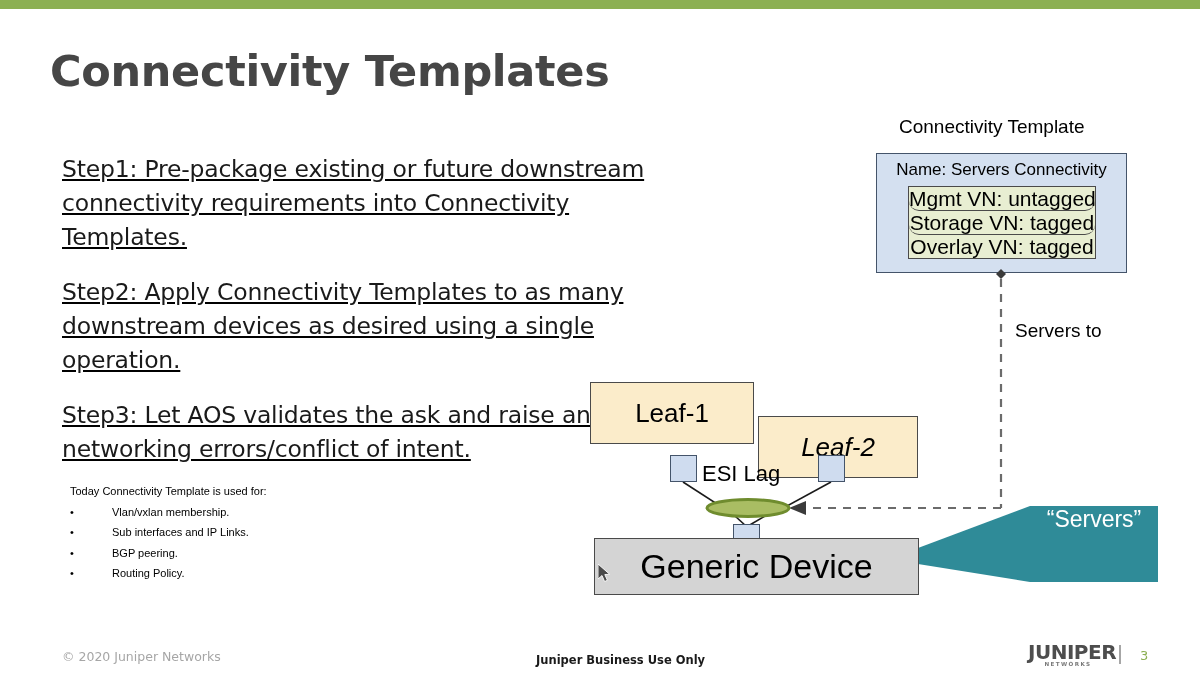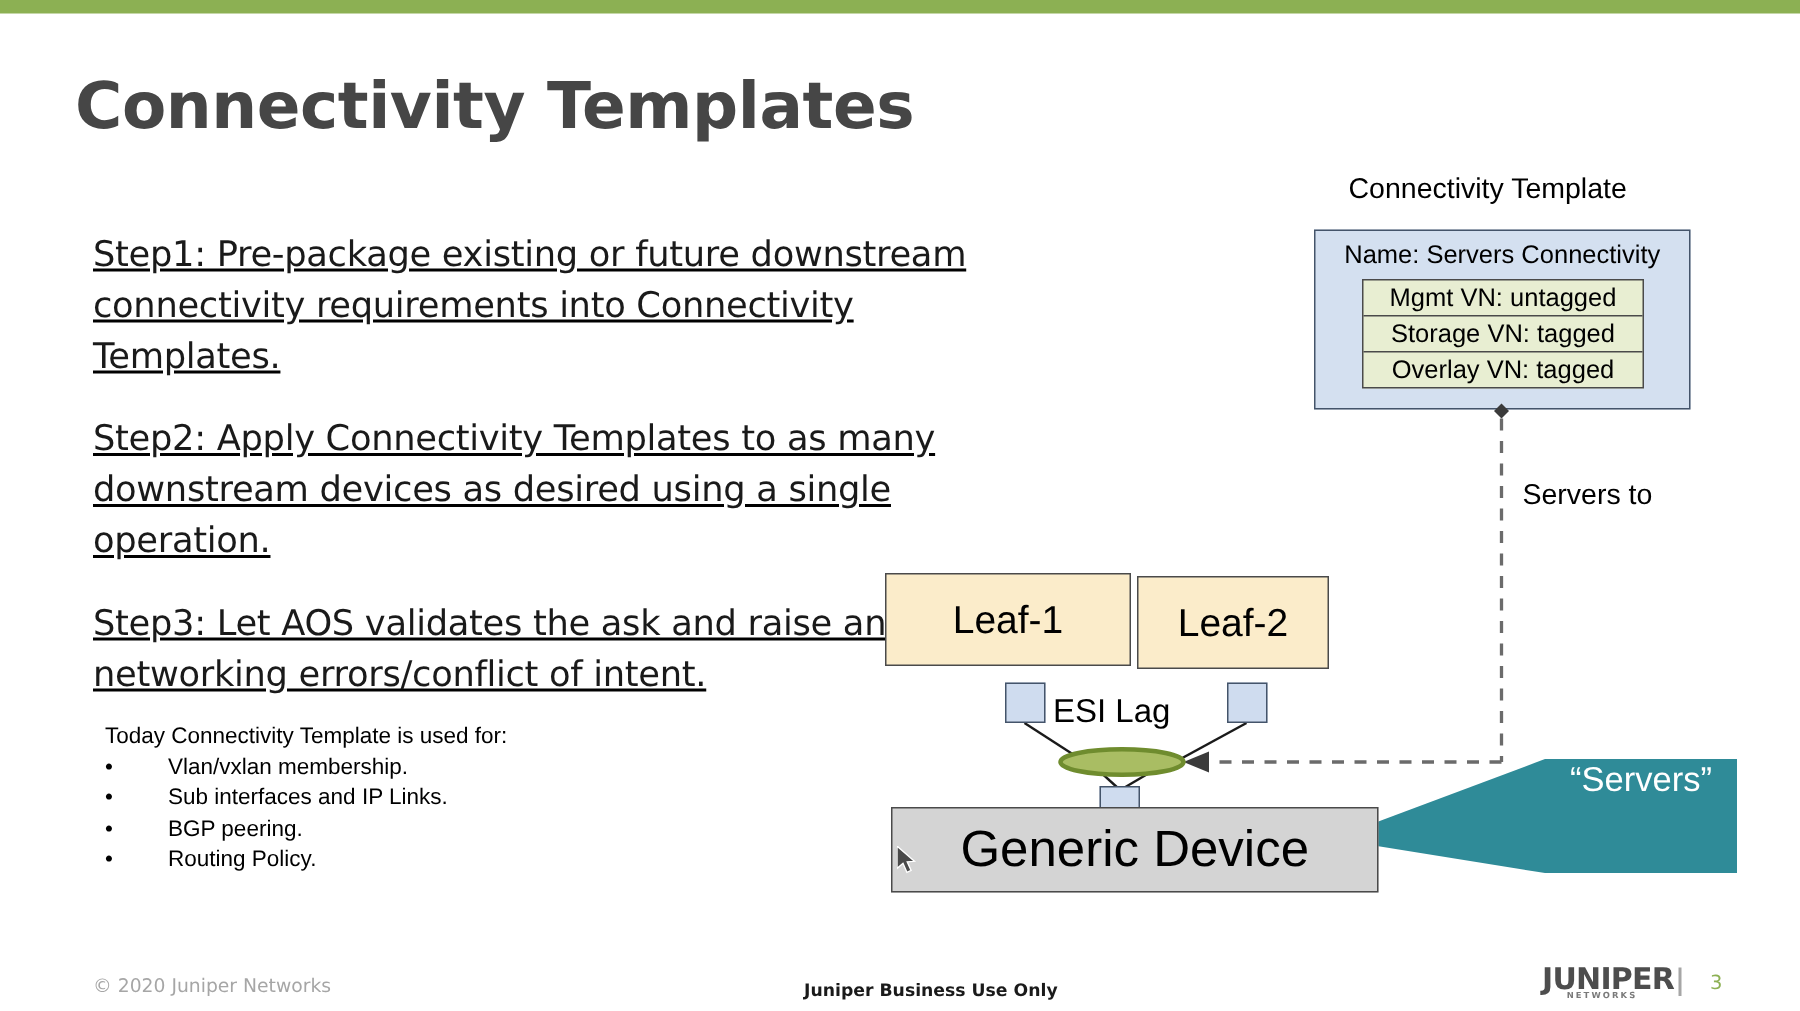--- a/index.html
+++ b/index.html
@@ -52,21 +52,21 @@
     color: #1a1a1a;
     margin-bottom: 21px;
     letter-spacing: -0.2px;
   }
   
   .usedfor {
     position: absolute;
     left: 70px;
     top: 481px;
     font-family: "Liberation Sans", sans-serif;
-    font-size: 15px;
+    font-size: 11px;
     color: #000000;
     line-height: 20.5px;
   }
   .usedfor .uf-head { display: block; }
   .uf-row { display: flex; }
   .uf-bullet { width: 42px; flex: 0 0 42px; }
   
   .ct-caption {
     position: absolute;
     left: 899px;
@@ -104,41 +104,42 @@
     width: 188px;
     border: 1.5px solid #4a4a4a;
     box-sizing: border-box;
     background: #e8eed2;
   }
   .ct-row {
     height: 23px;
     line-height: 23px;
     text-align: center;
     font-family: "Liberation Sans", sans-serif;
-    font-size: 17px;
+    font-size: 21px;
     color: #000000;
     border-bottom: 1.5px solid #4a4a4a;
     white-space: nowrap;
+    border-radius: 10px;
   }
   .ct-row:last-child { border-bottom: none; }
   
   .leaf {
     position: absolute;
     background: #fbecca;
     border: 1.5px solid #4a4a4a;
     box-sizing: border-box;
     display: flex;
     align-items: center;
     justify-content: center;
     font-family: "Liberation Sans", sans-serif;
     font-size: 26px;
     color: #000000;
   }
   #leaf1 { left: 590px; top: 382px; width: 164px; height: 62px; }
-  #leaf2 { left: 758px; top: 384px; width: 128px; height: 62px; }
+  #leaf2 { left: 758px; top: 416px; width: 160px; height: 62px; font-style: italic; }
   .port {
     position: absolute;
     width: 27px;
     height: 27px;
     background: #cfdcef;
     border: 1.5px solid #44546a;
     box-sizing: border-box;
   }
   #port-leaf1 { left: 670px; top: 455px; }
   #port-leaf2 { left: 818px; top: 455px; }

